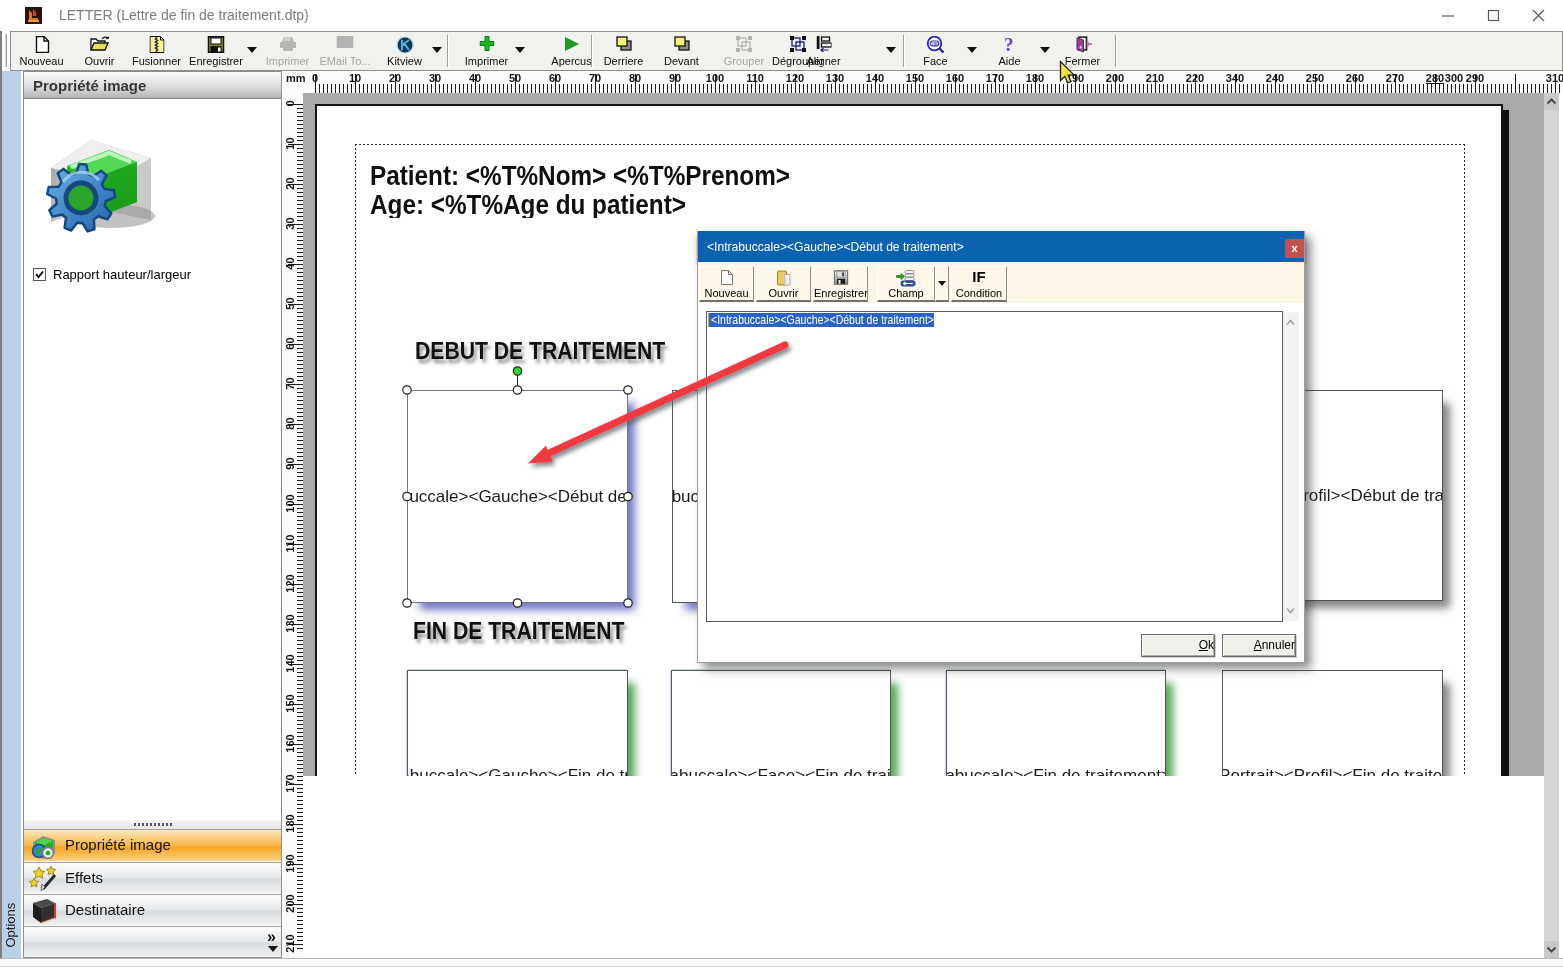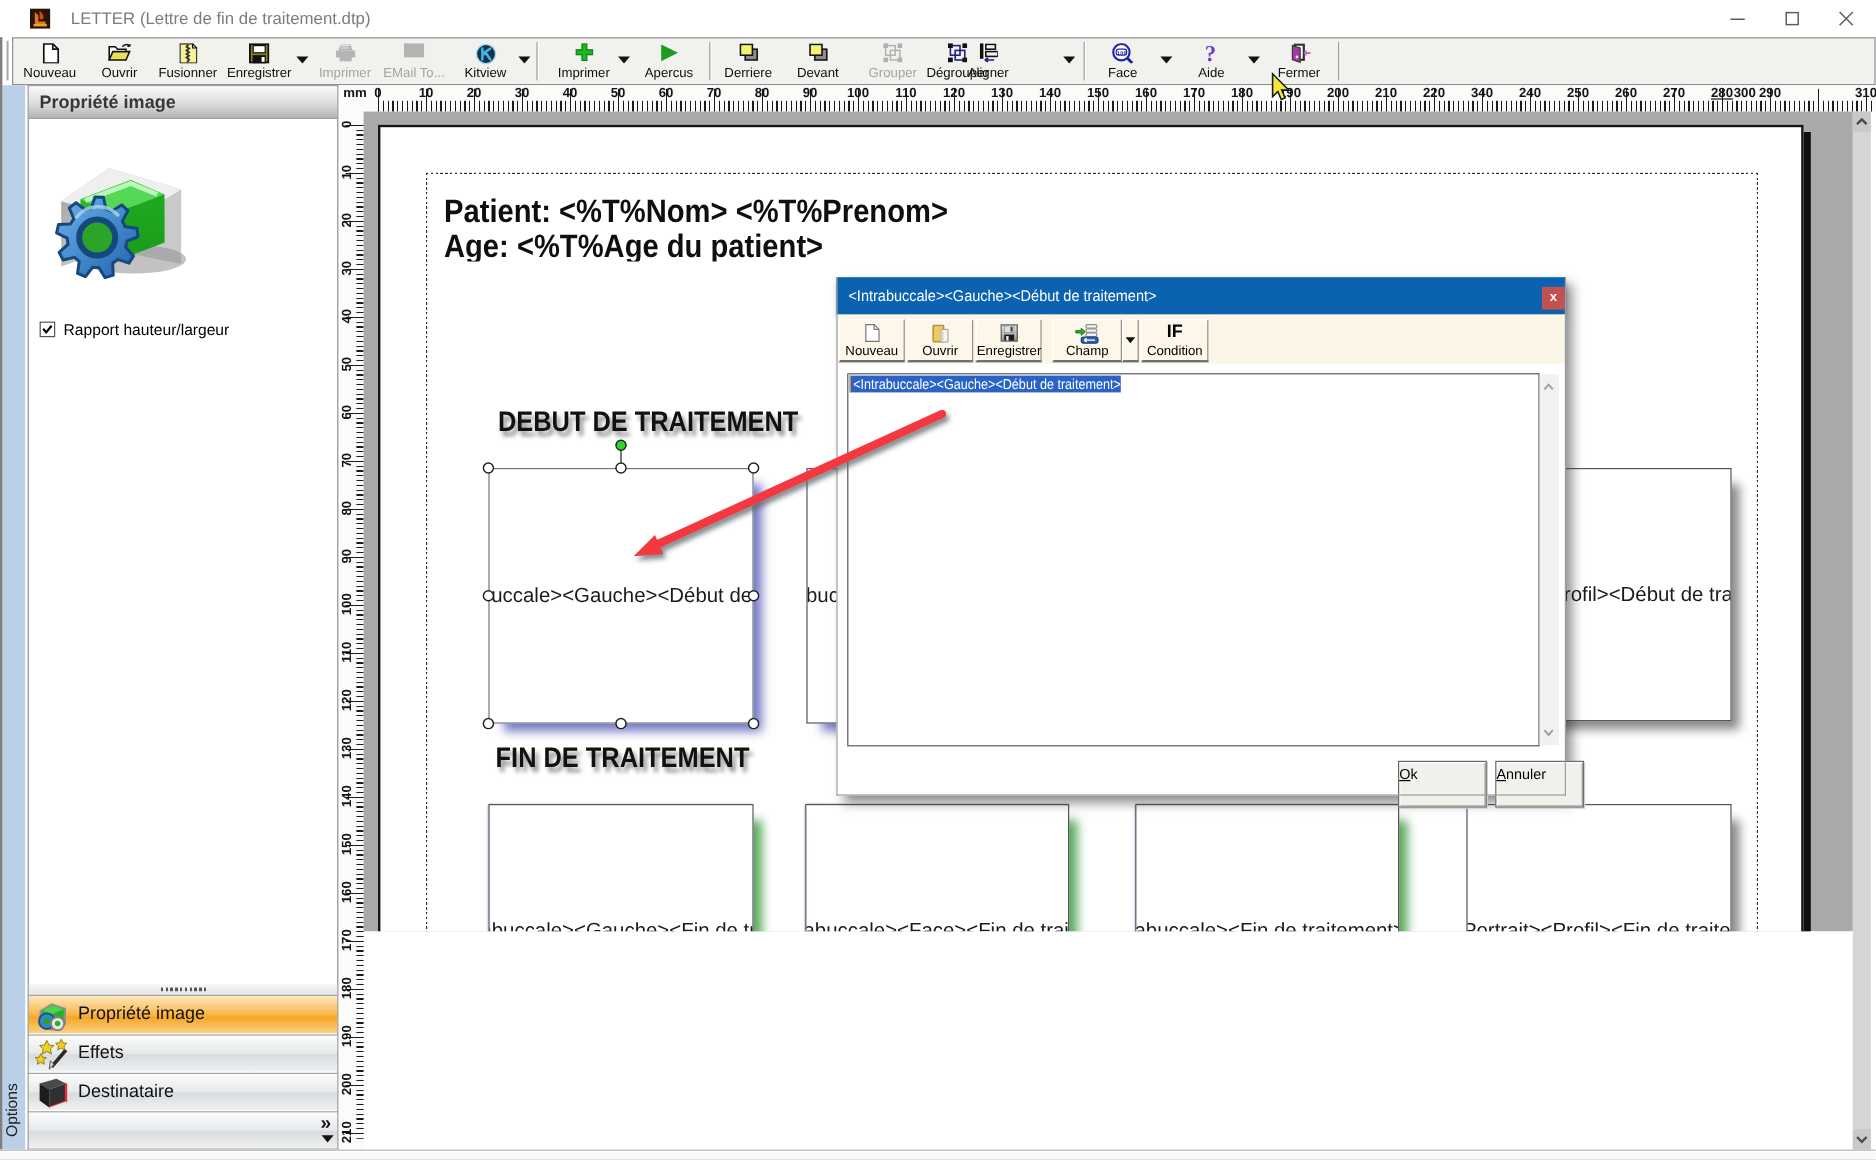--- a/index.html
+++ b/index.html
@@ -64,21 +64,21 @@
 #dlgtitle { position:absolute; left:0; top:0; width:608px; height:31px; background:#0b62b1; box-shadow:0 3px 4px -1px rgba(0,0,0,0.6); }
 #dlgtitle span { position:absolute; left:10px; top:8px; font-size:13px; color:#fff; transform:scaleX(0.93); transform-origin:0 0; }
 #dlgclose { position:absolute; left:588px; top:8px; width:19px; height:19px; background:#c25150; color:#fff; font-size:11px; font-weight:bold; text-align:center; line-height:18px; }
 #dlgtools { position:absolute; left:0; top:31px; width:608px; height:41px; background:#fbf6e6; }
 .dbtn { position:absolute; top:4px; height:36px; background:#fcf7e8; border-top:1px solid #ffffff; border-left:1px solid #ffffff; border-right:1px solid #8f8f8f; border-bottom:2px solid #717171; text-align:center; }
 .dbtn .lbl { position:absolute; left:0; right:0; top:20px; font-size:11px; color:#000; white-space:nowrap; }
 .dbtn svg { position:absolute; top:3px; left:50%; transform:translateX(-50%); }
 #dlglist { position:absolute; left:9px; top:80px; width:577px; height:311px; background:#fff; border:1px solid #5a5a5a; }
 #dlgsel { position:absolute; left:1px; top:1px; width:226px; height:14px; background:#2a63c5; border-left:1px solid #e8a33d; }
 #dlgsel span { position:absolute; left:2px; top:0px; font-size:12px; line-height:14px; color:#fff; white-space:nowrap; transform:scaleX(0.875); transform-origin:0 0; }
-.dlgbtn { position:absolute; top:403px; width:74px; height:39px; background:#f1f0eb; border:1px solid #6a6a6a; box-shadow:inset 1px 1px 0 #ffffff, inset -1px -1px 0 #ababab, 1px 1px 0 #cfcfcf; font-size:12px; color:#000; text-align:left; line-height:21px;margin-left:24px; }
+.dlgbtn { position:absolute; top:403px; width:74px; height:23px; background:#f1f0eb; border:1px solid #6a6a6a; box-shadow:inset 1px 1px 0 #ffffff, inset -1px -1px 0 #ababab, 1px 1px 0 #cfcfcf; font-size:12px; color:#000; text-align:right; line-height:21px; }
 .dlgbtn u { text-decoration:underline; }
 </style>
 </head>
 <body>
 <div id="root">
   <div id="titlebar">
     <svg class="abs" style="left:25px;top:7px;" width="17" height="17" viewBox="0 0 17 17">
       <rect x="0" y="0" width="17" height="17" fill="#2a1408"></rect>
       <path d="M4 14 L4 3 L7 6 L7 11 L13 11 L13 14 Z" fill="#e07818"></path>
       <path d="M8 2 C10 4 12 5 11 9 L8 9 Z" fill="#c84a10"></path>
@@ -149,21 +149,21 @@
       </div>
     <div class="tarr" style="left:421px;"></div>
     <div class="tsep" style="left:436px;"></div>
     <div class="tbtn" style="left:448px;width:55px;">
         <svg width="15" height="15" viewBox="0 0 15 15">
           <path d="M5.5 0.5 H9.5 V5.5 H14.5 V9.5 H9.5 V14.5 H5.5 V9.5 H0.5 V5.5 H5.5 Z" fill="#1fb825" stroke="#0d7d12" stroke-width="1"></path>
         </svg>
         <div class="lbl">Imprimer</div>
       </div>
     <div class="tarr" style="left:504px;"></div>
-    <div class="tbtn" style="left:519px;width:55px;">
+    <div class="tbtn" style="left:533px;width:55px;">
         <svg width="16" height="16" viewBox="0 0 16 16">
           <path d="M1 1 L15 8 L1 15 Z" fill="#1b9c20"></path>
         </svg>
         <div class="lbl">Apercus</div>
       </div>
     <div class="tsep" style="left:580px;"></div>
     <div class="tbtn" style="left:585px;width:55px;">
         <svg width="16" height="15" viewBox="0 0 16 15">
           <rect x="5" y="5" width="10" height="9" fill="#8c8c8c" stroke="#111" stroke-width="1.3"></rect>
           <rect x="1" y="1" width="10" height="9" fill="#f6f271" stroke="#111" stroke-width="1.3"></rect>

